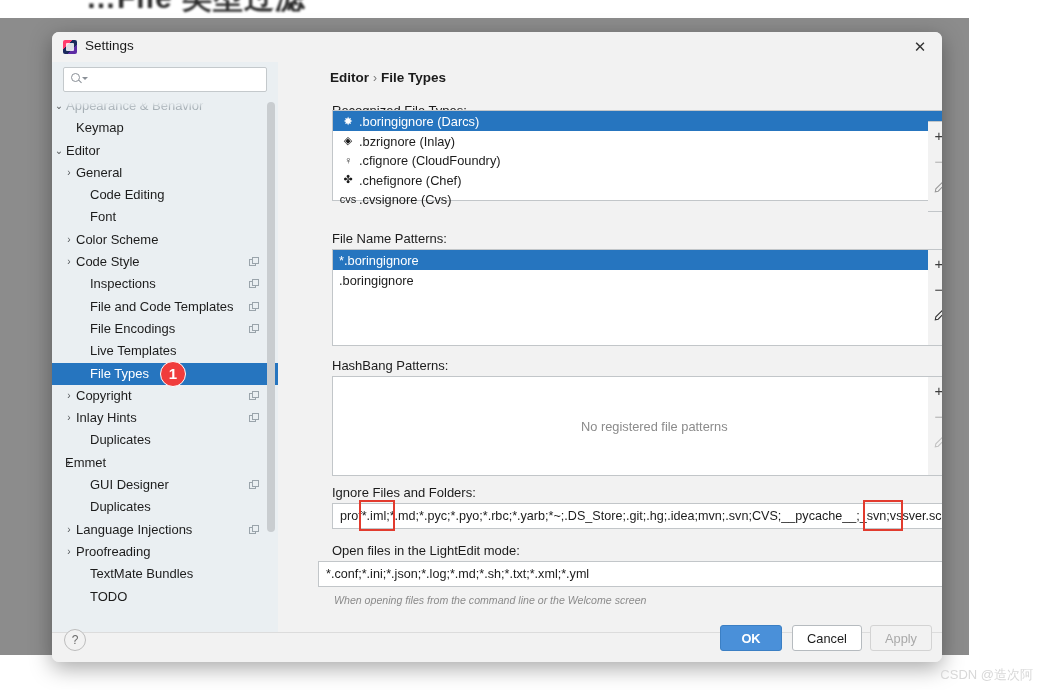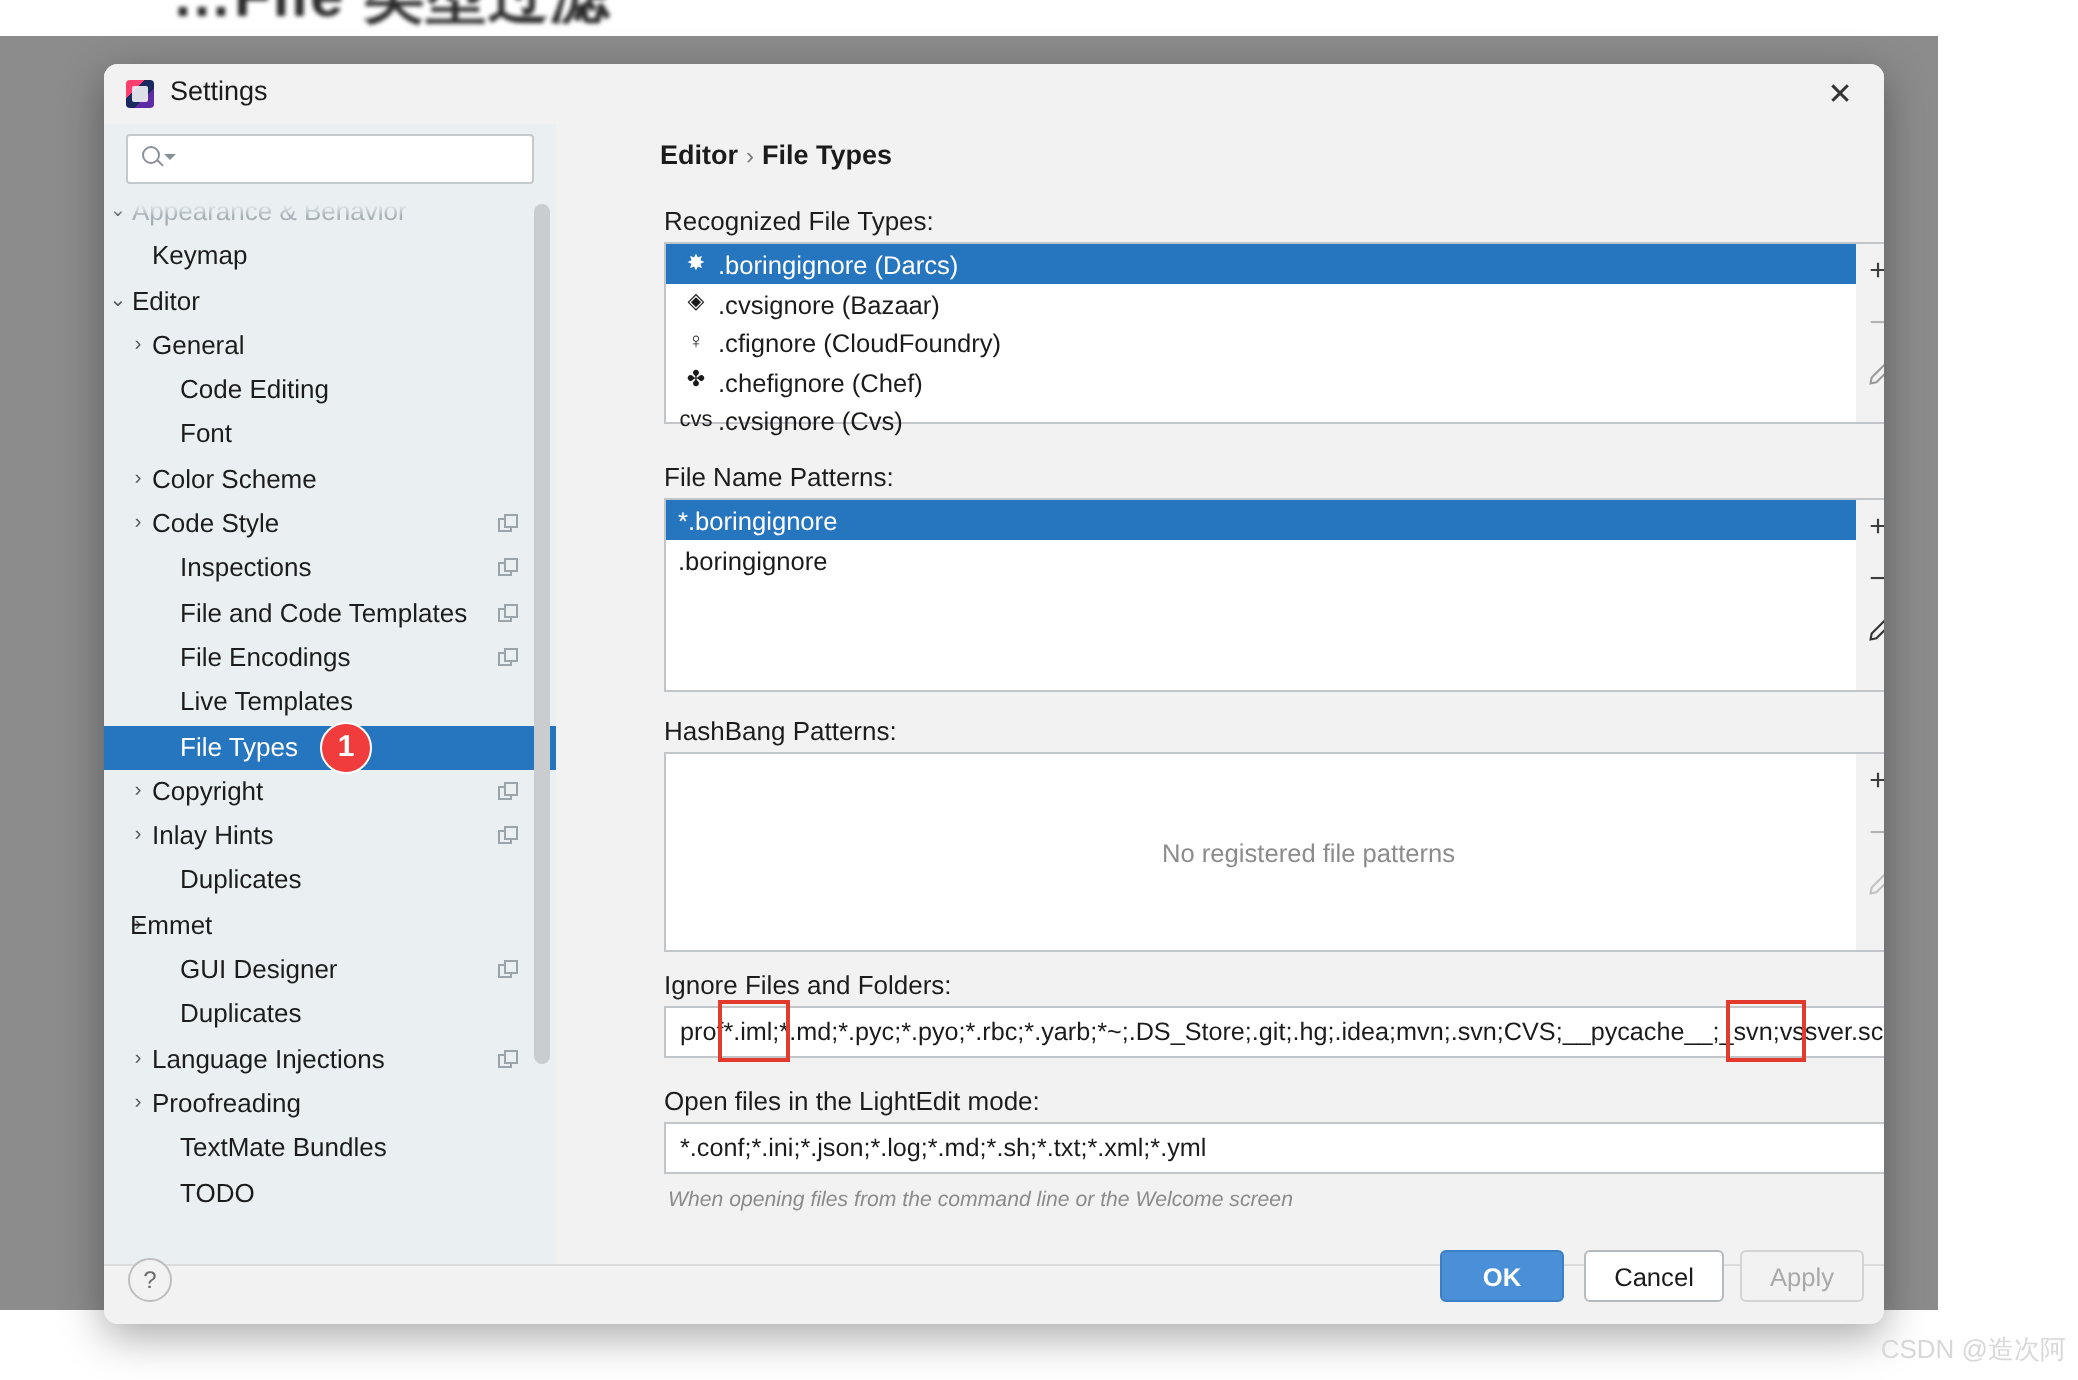--- a/index.html
+++ b/index.html
@@ -390,24 +390,24 @@
     <div class="badge" style="left: 108px; top: 298.6px;">1</div>
       </div>
 
     <div class="main">
 
       <div class="breadcrumb">
         <span>Editor</span><span class="sep">›</span><span>File Types</span>
       </div>
 
       <div class="section-label" style="top:41px;">Recognized File Types:</div>
-      <div class="listbox" style="left:54px; top:59px; width:636px; height:91px;" id="recognized-list">
+      <div class="listbox" style="left:54px; top:48px; width:636px; height:91px;" id="recognized-list">
 
       <div class="row sel"><span class="ic">✸</span><span class="txt">.boringignore (Darcs)</span></div>
-          <div class="row"><span class="ic">◈</span><span class="txt">.cvsignore (Bazaar)</span></div>
+          <div class="row"><span class="ic">◈</span><span class="txt">.bzrignore (Inlay)</span></div>
           <div class="row"><span class="ic">♀</span><span class="txt">.cfignore (CloudFoundry)</span></div>
           <div class="row"><span class="ic">✤</span><span class="txt">.chefignore (Chef)</span></div>
           <div class="row"><span class="ic">cvs</span><span class="txt">.cvsignore (Cvs)</span></div>
         </div>
       <div class="sidebtns" style="left:650px; top:59px; height:91px;">
         <div class="b">+</div>
         <div class="b dim">−</div>
         <div class="b">
           <svg class="pencil" viewBox="0 0 16 16">
             <path d="M11.5 1.6l2.9 2.9-8 8-3.6.7.7-3.6z" fill="none" stroke="#9a9a9a" stroke-width="1.3"></path>
@@ -443,21 +443,21 @@
           </svg>
         </div>
       </div>
 
       <div class="section-label" style="top:423px;">Ignore Files and Folders:</div>
       <div class="textfield" style="left:54px; top:441px; width:643px;">prof*.iml;*.md;*.pyc;*.pyo;*.rbc;*.yarb;*~;.DS_Store;.git;.hg;.idea;mvn;.svn;CVS;__pycache__;_svn;vssver.scc;vssver2.scc;</div>
       <div class="redbox" style="left:81px; top:438px; width:36px; height:31px;"></div>
       <div class="redbox" style="left:585px; top:438px; width:40px; height:31px;"></div>
 
       <div class="section-label" style="top:481px;">Open files in the LightEdit mode:</div>
-      <div class="textfield" style="left:54px; top:499px; width:643px;">*.conf;*.ini;*.json;*.log;*.md;*.sh;*.txt;*.xml;*.yml</div>
+      <div class="textfield" style="left:40px; top:499px; width:643px;">*.conf;*.ini;*.json;*.log;*.md;*.sh;*.txt;*.xml;*.yml</div>
       <div class="hint" style="left:56px; top:532px;">When opening files from the command line or the Welcome screen</div>
     </div>
 
     <div class="footer">
       <div class="help-btn">?</div>
       <div class="btn primary" style="left:668px; width:62px;">OK</div>
       <div class="btn" style="left:740px; width:70px;">Cancel</div>
       <div class="btn disabled" style="left:818px; width:62px;">Apply</div>
     </div>
   </div>

